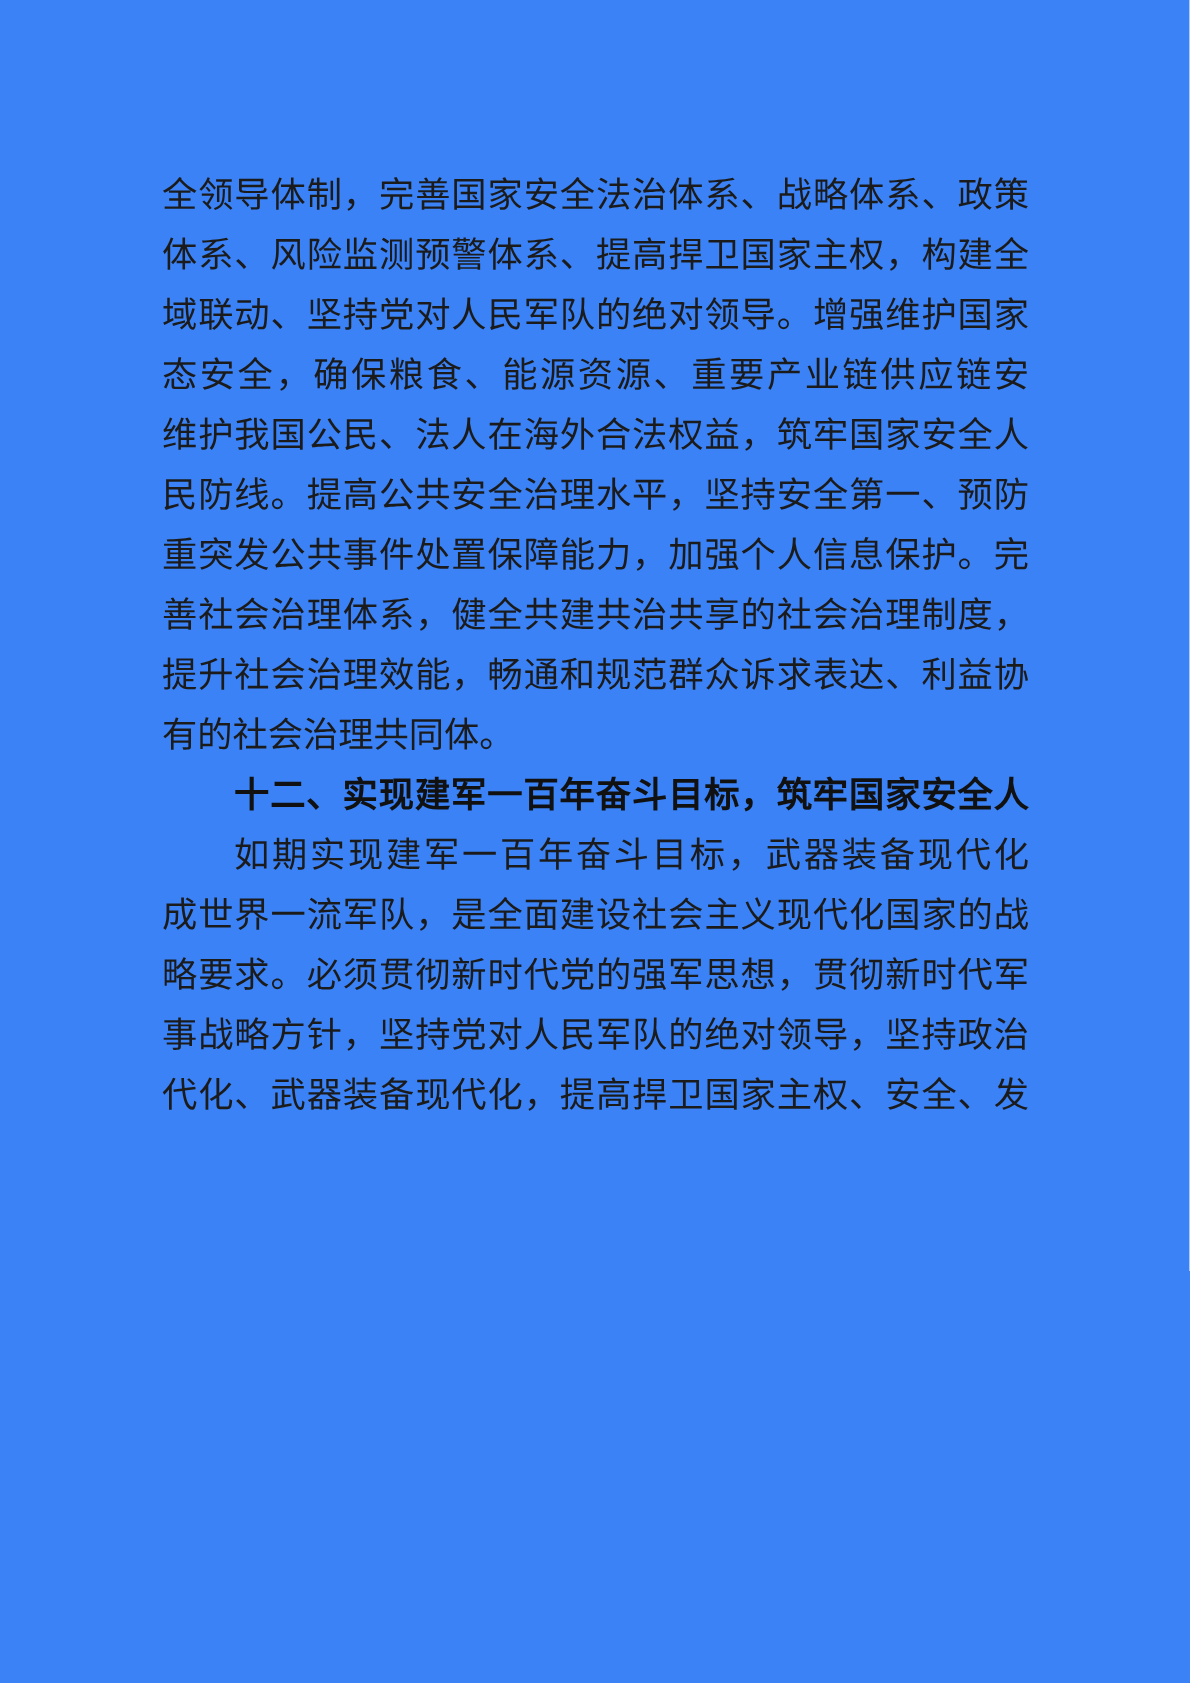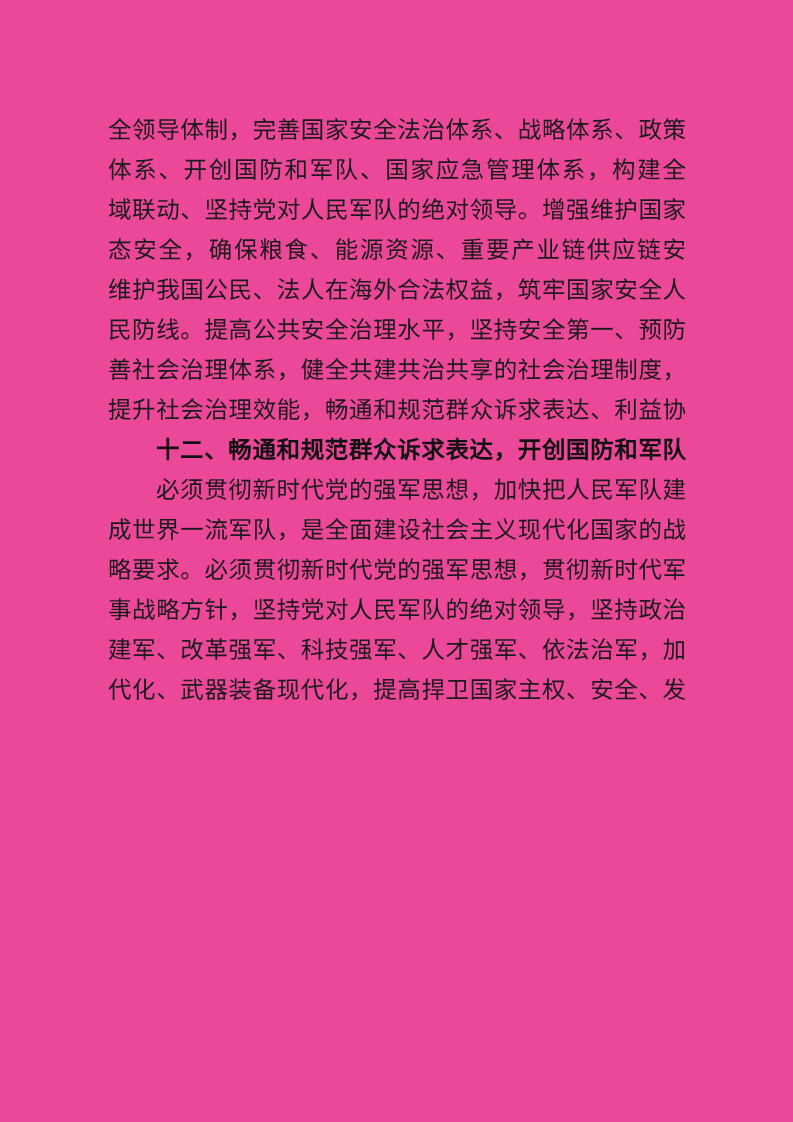--- a/index.html
+++ b/index.html
@@ -4,21 +4,21 @@
 <style>
   html, body {
     margin: 0;
     padding: 0;
     background: #ffffff;
   }
   .page {
     position: relative;
     width: 793px;
     height: 1122px;
-    background: #ec4899;
+    background: #3b82f6;
     overflow: hidden;
   }
   .text-block {
     position: absolute;
     left: 108px;
     top: 110px;
     width: 578px;
   }
   .line {
     font-family: "DejaVu Serif", "Liberation Serif", serif;
@@ -46,36 +46,37 @@
   }
 </style>
 </head>
 <body>
 
 <div class="page">
   <div class="text-block">
 
     <section>
       <div class="line">全领导体制，完善国家安全法治体系、战略体系、政策</div>
-      <div class="line">体系、开创国防和军队、国家应急管理体系，构建全</div>
+      <div class="line">体系、风险监测预警体系、提高捍卫国家主权，构建全</div>
       <div class="line">域联动、坚持党对人民军队的绝对领导。增强维护国家</div>
       <div class="line">态安全，确保粮食、能源资源、重要产业链供应链安全，</div>
       <div class="line">维护我国公民、法人在海外合法权益，筑牢国家安全人</div>
       <div class="line">民防线。提高公共安全治理水平，坚持安全第一、预防</div>
+      <div class="line">重突发公共事件处置保障能力，加强个人信息保护。完</div>
       <div class="line">善社会治理体系，健全共建共治共享的社会治理制度，</div>
       <div class="line">提升社会治理效能，畅通和规范群众诉求表达、利益协</div>
+      <div class="line lastline">有的社会治理共同体。</div>
     </section>
 
     <section>
-      <div class="line heading indent">十二、畅通和规范群众诉求表达，开创国防和军队</div>
+      <div class="line heading indent">十二、实现建军一百年奋斗目标，筑牢国家安全人</div>
     </section>
 
     <section>
-      <div class="line indent">必须贯彻新时代党的强军思想，加快把人民军队建</div>
+      <div class="line indent">如期实现建军一百年奋斗目标，武器装备现代化</div>
       <div class="line">成世界一流军队，是全面建设社会主义现代化国家的战</div>
       <div class="line">略要求。必须贯彻新时代党的强军思想，贯彻新时代军</div>
       <div class="line">事战略方针，坚持党对人民军队的绝对领导，坚持政治</div>
-      <div class="line">建军、改革强军、科技强军、人才强军、依法治军，加</div>
       <div class="line">代化、武器装备现代化，提高捍卫国家主权、安全、发</div>
     </section>
 
   </div>
 </div>
 
 </body></html>

